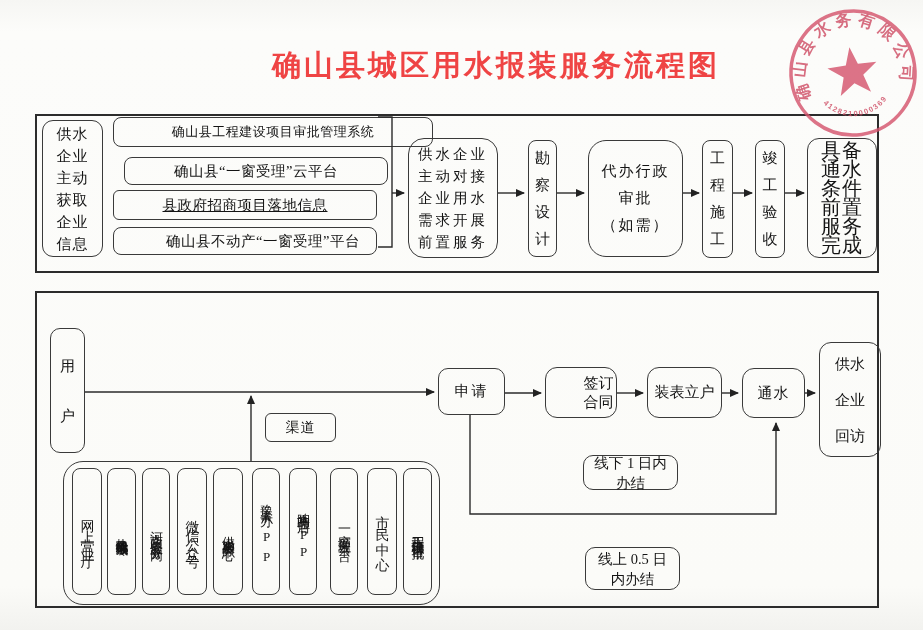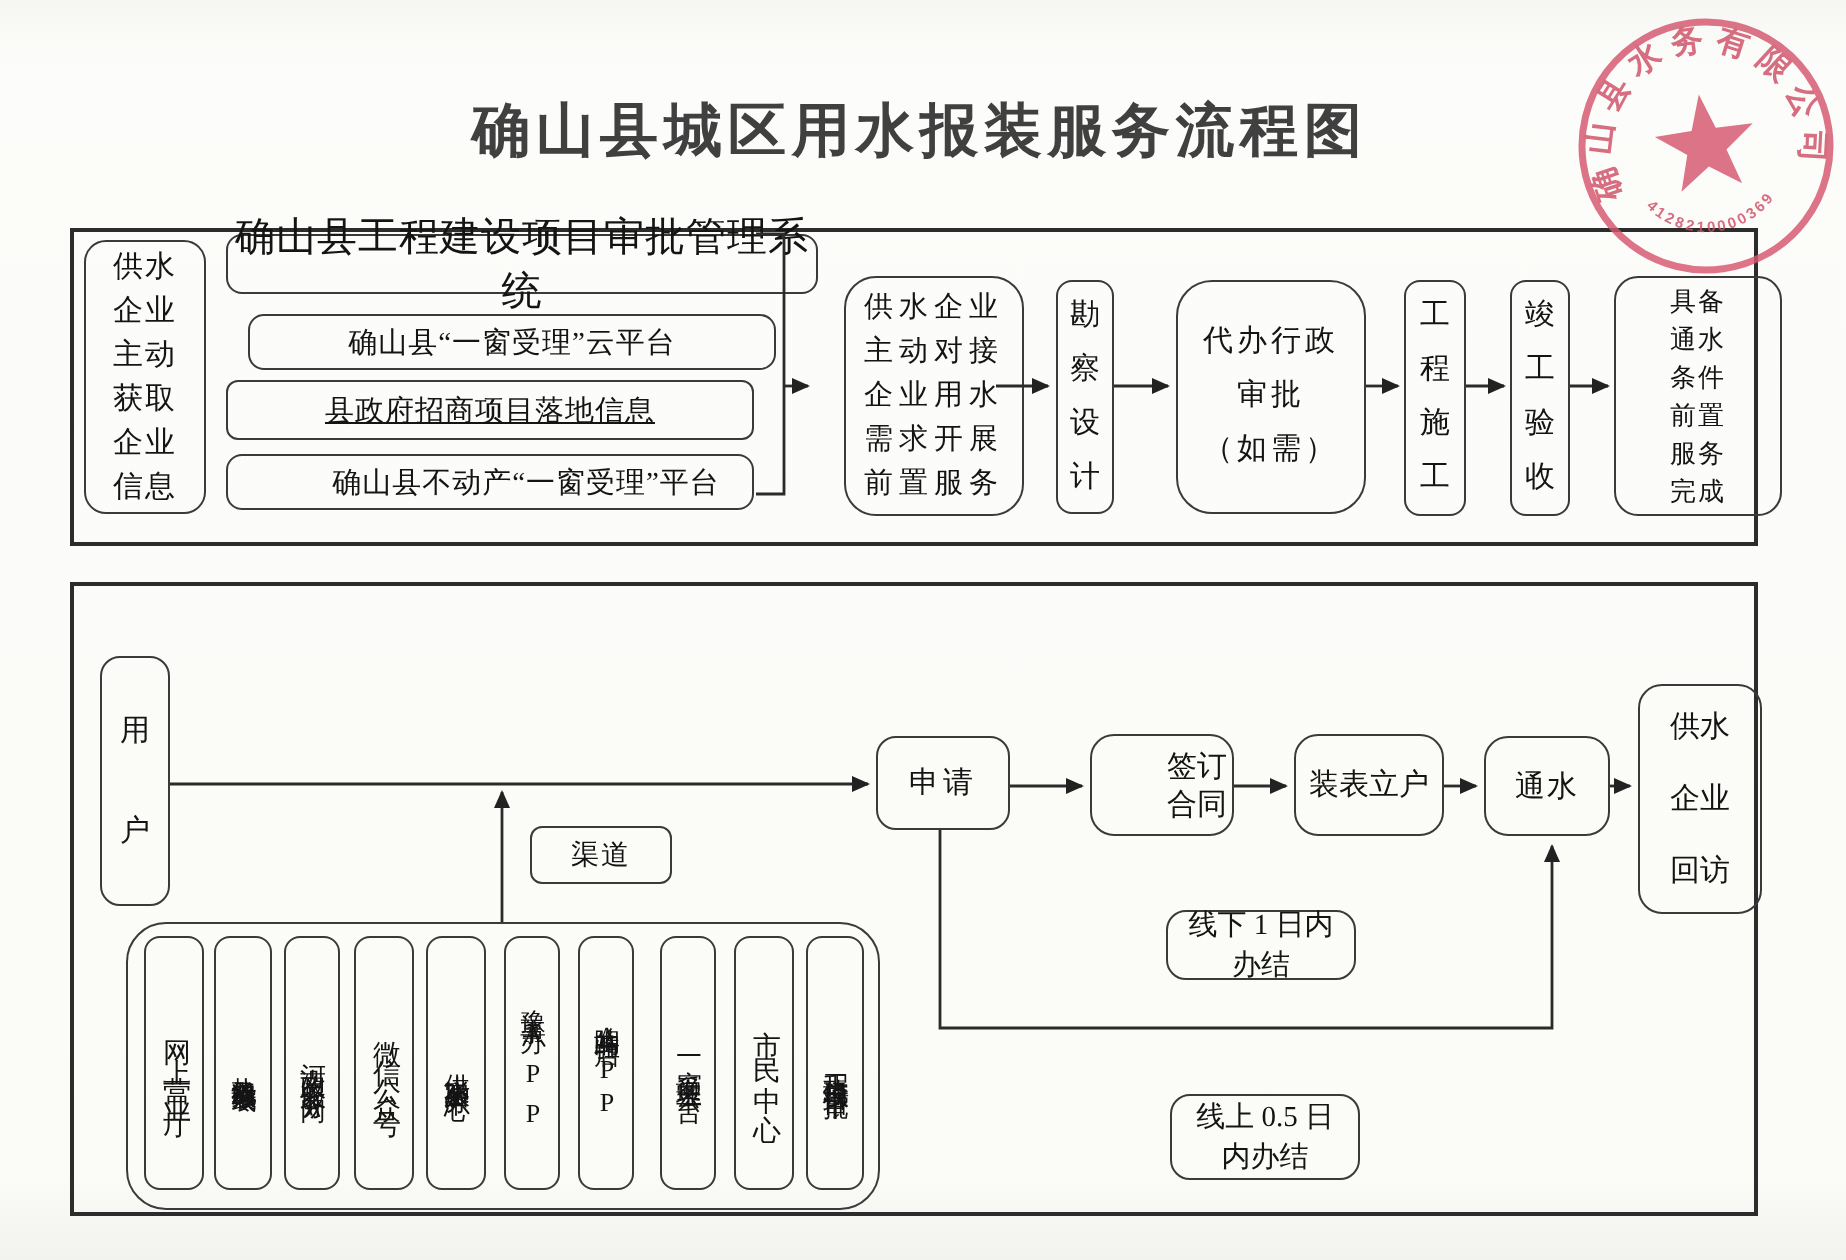--- a/index.html
+++ b/index.html
@@ -5,21 +5,21 @@
   html,body{margin:0;padding:0;}
   body{
     width:923px;height:630px;position:relative;overflow:hidden;
     background:linear-gradient(180deg,#f6f6f3 0%,#fcfcfa 5%,#fbfbf8 93%,#f2f2ef 100%);
     font-family:"Liberation Serif","DejaVu Serif",serif;
     color:#141414;
   }
   .abs{position:absolute;box-sizing:border-box;}
   .title{
     font-family:"Liberation Sans","DejaVu Sans",sans-serif;
-    font-weight:700;font-size:29px;letter-spacing:3px;text-align:center;color:#404040;
+    font-weight:700;font-size:29px;letter-spacing:3px;text-align:right;color:#ef4444;
   }
   .frame{border:2px solid #2c2c2c;background:transparent;}
   .box{
     border:1.5px solid #3a3a3a;border-radius:10px;
     display:flex;align-items:center;justify-content:center;
     text-align:center;background:transparent;
   }
   .pre{white-space:pre-line;}
   .vert{
     writing-mode:vertical-rl;text-orientation:upright;
@@ -35,26 +35,26 @@
 
 <div class="abs frame" style="left:35px;top:114px;width:844px;height:159px;"></div>
 
 <div class="abs box pre" style="left:42px;top:120px;width:61px;height:137px;border-radius:11px;font-size:15px;line-height:22px;letter-spacing:1px;">供水
 企业
 主动
 获取
 企业
 信息</div>
 
-<div class="abs box" style="left:113px;top:117px;width:296px;height:30px;border-radius:8px;font-size:20px;letter-spacing:0.5px;">确山县工程建设项目审批管理系统</div>
+<div class="abs box" style="left:113px;top:117px;width:320px;height:30px;border-radius:8px;font-size:13px;letter-spacing:0.5px;">确山县工程建设项目审批管理系统</div>
 <div class="abs box" style="left:124px;top:157px;width:264px;height:28px;border-radius:8px;font-size:14.5px;letter-spacing:0.5px;">确山县“一窗受理”云平台</div>
 <div class="abs box" style="left:113px;top:190px;width:264px;height:30px;border-radius:6px;font-size:14.5px;letter-spacing:0.5px;text-decoration:underline;">县政府招商项目落地信息</div>
 <div class="abs box" style="left:113px;top:227px;width:264px;height:28px;border-radius:8px;font-size:14.5px;letter-spacing:0.5px;padding-left:36px;">确山县不动产“一窗受理”平台</div>
 
-<div class="abs box pre" style="left:422px;top:138px;width:90px;height:120px;border-radius:16px;font-size:14.5px;line-height:22px;letter-spacing:3px;">供水企业
+<div class="abs box pre" style="left:408px;top:138px;width:90px;height:120px;border-radius:16px;font-size:14.5px;line-height:22px;letter-spacing:3px;">供水企业
 主动对接
 企业用水
 需求开展
 前置服务</div>
 
 <div class="abs box pre" style="left:528px;top:140px;width:29px;height:117px;border-radius:8px;font-size:15px;line-height:27px;">勘
 察
 设
 计</div>
 
@@ -65,21 +65,21 @@
 <div class="abs box pre" style="left:702px;top:140px;width:31px;height:118px;border-radius:8px;font-size:15px;line-height:27px;">工
 程
 施
 工</div>
 
 <div class="abs box pre" style="left:755px;top:140px;width:30px;height:118px;border-radius:8px;font-size:15px;line-height:27px;">竣
 工
 验
 收</div>
 
-<div class="abs box pre" style="left:807px;top:138px;width:84px;height:120px;border-radius:12px;font-size:13px;line-height:19px;letter-spacing:1px;">具备
+<div class="abs box pre" style="left:807px;top:138px;width:70px;height:120px;border-radius:12px;font-size:20px;line-height:19px;letter-spacing:1px;">具备
 通水
 条件
 前置
 服务
 完成</div>
 
 <div class="abs frame" style="left:35px;top:291px;width:844px;height:317px;"></div>
 
 <div class="abs box pre" style="left:50px;top:328px;width:35px;height:125px;border-radius:10px;font-size:15px;line-height:50px;">用
 户</div>

